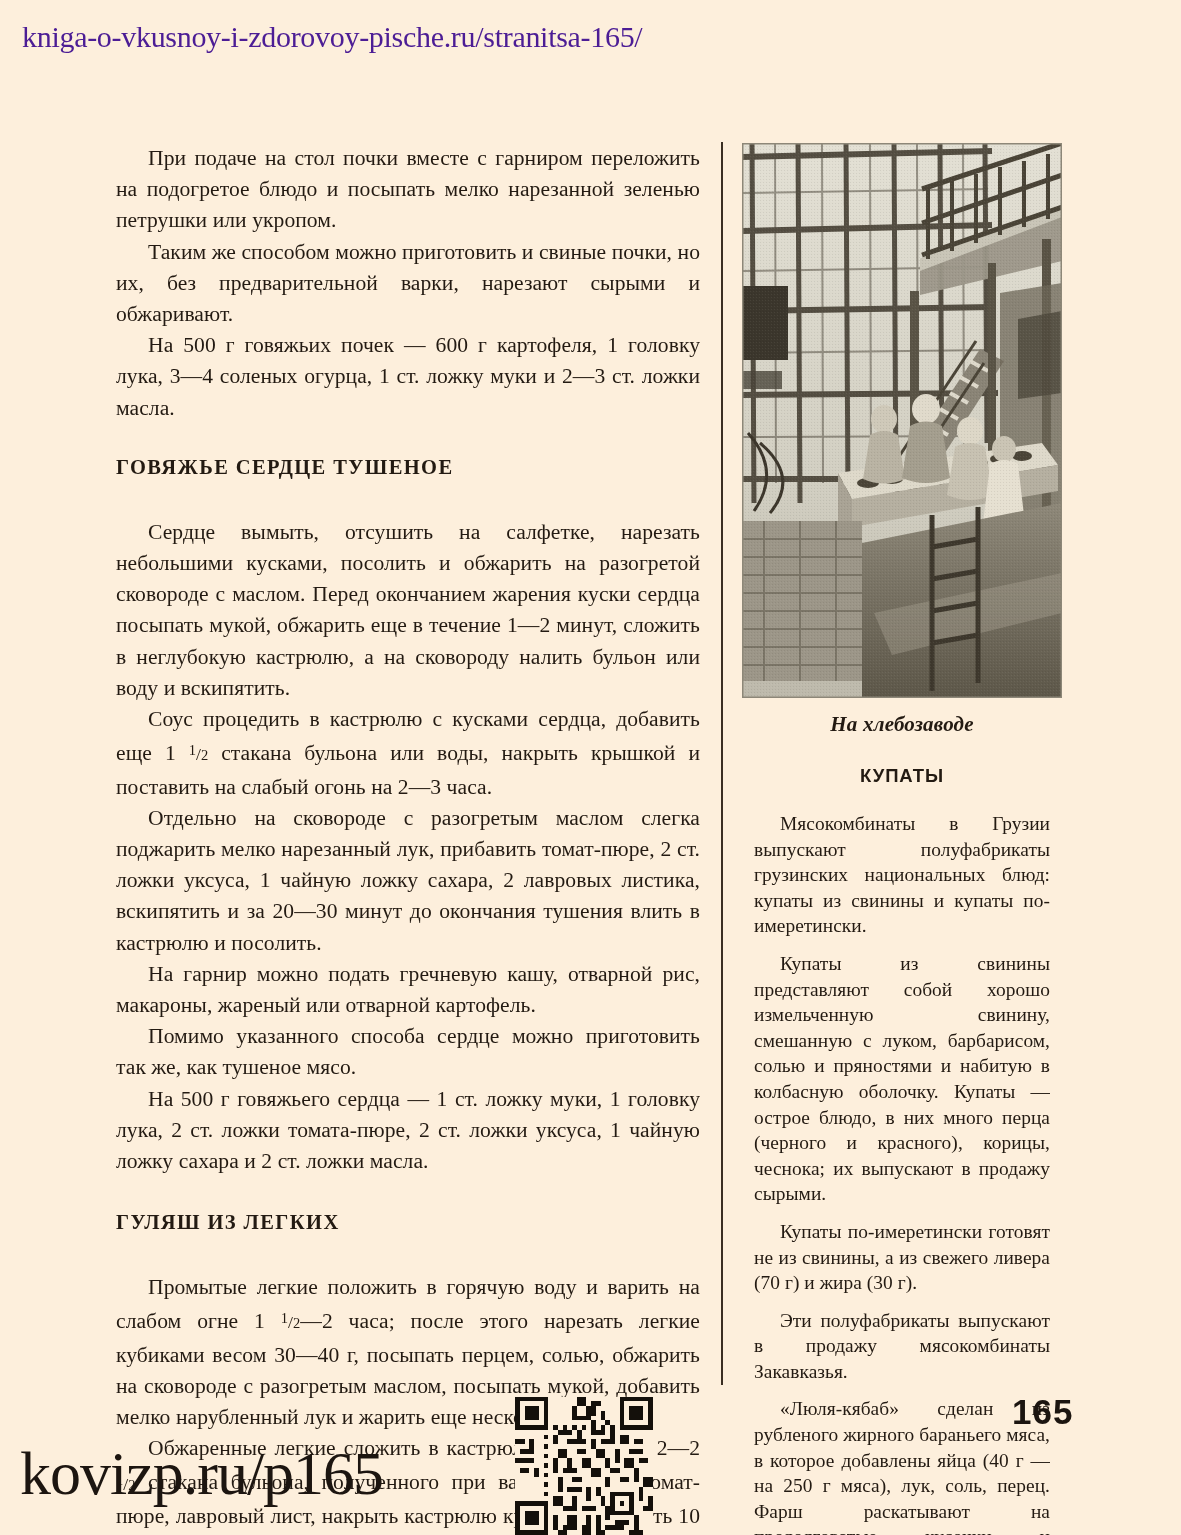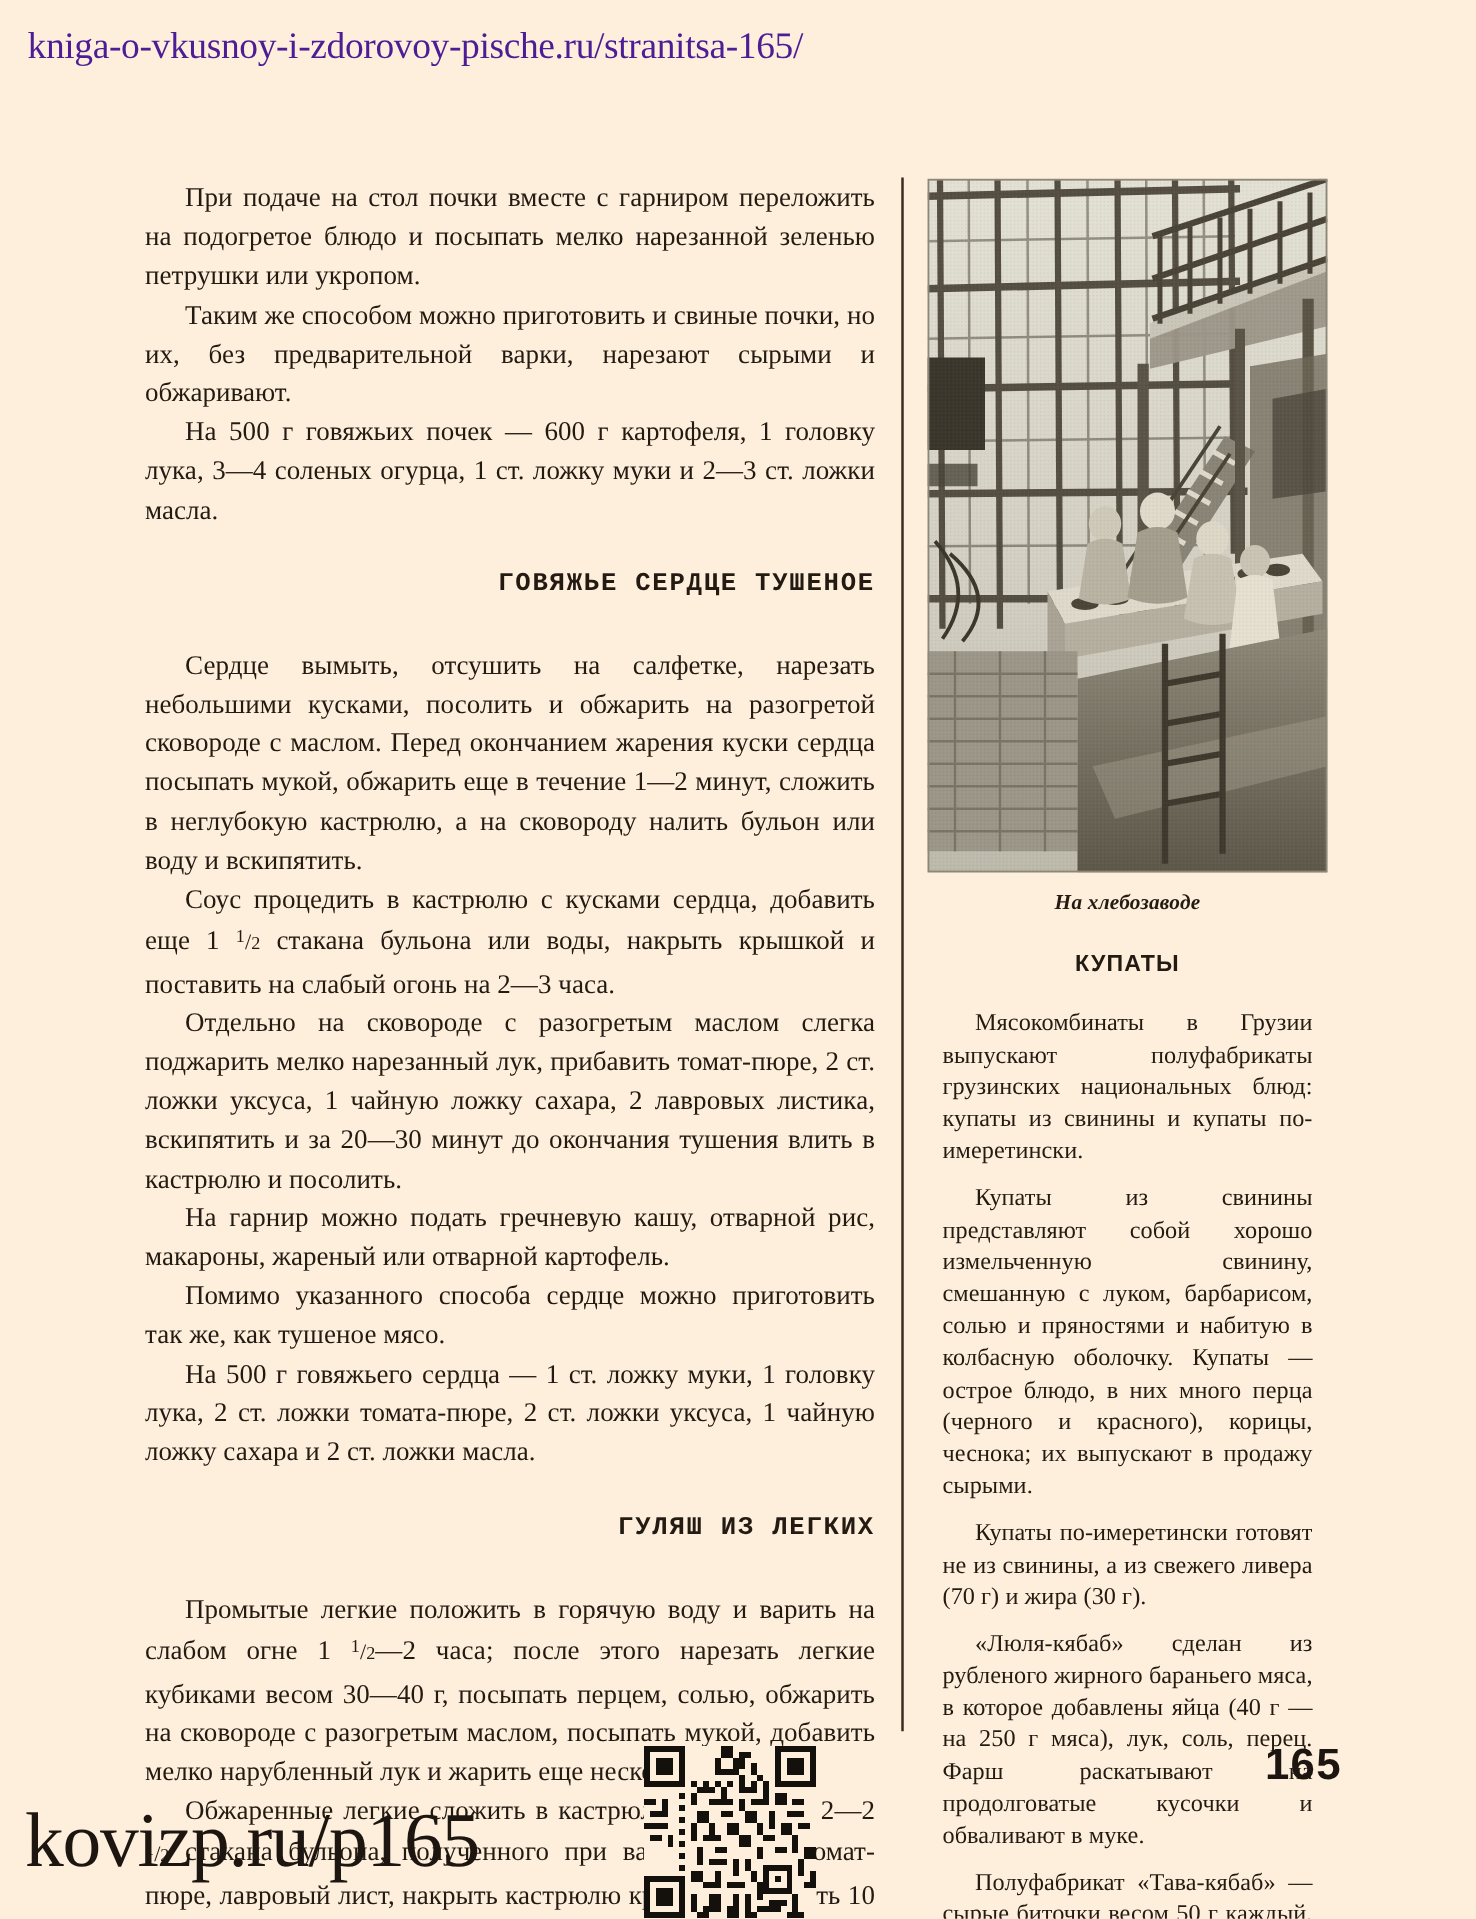--- a/index.html
+++ b/index.html
@@ -58,25 +58,25 @@
     margin: 0;
     font-size: 21.6px;
     line-height: 31.2px;
     text-align: justify;
     text-indent: 32px;
     hyphens: manual;
     letter-spacing: 0.05px;
   }
   .hdr {
     margin: 0;
-    font-family: Liberation Mono, monospace;
+    font-family: Liberation Serif, serif;
     font-weight: bold;
     font-size: 20.5px;
     letter-spacing: 1.4px;
-    text-align: right;
+    text-align: left;
     text-indent: 0;
   }
   #left-col .hdr.h1-heart { padding-top: 32px; padding-bottom: 38px; }
   #left-col .hdr.h2-gulyash { padding-top: 34px; padding-bottom: 38px; }
 
   
   #right-col {
     position: absolute;
     left: 742px;
     top: 143px;
@@ -89,21 +89,21 @@
     overflow: hidden;
     background: #b9b4a4;
   }
   #photo svg { display: block; width: 320px; height: 555px; }
 
   #photo-caption {
     margin: 0;
     padding-top: 14px;
     font-style: italic;
     font-weight: bold;
-    font-size: 17px;
+    font-size: 21px;
     text-align: center;
     letter-spacing: 0.2px;
   }
 
   #right-col .rhdr {
     margin: 0;
     font-family: "Liberation Sans", "DejaVu Sans", sans-serif;
     font-weight: bold;
     font-size: 18.5px;
     letter-spacing: 0.9px;
@@ -358,20 +358,21 @@
       </svg>
     </div>
 
     <p id="photo-caption">На хлебозаводе</p>
 
     <h3 class="rhdr kupaty">КУПАТЫ</h3>
     <p class="body">Мясокомбинаты в Грузии выпускают полуфабрикаты грузинских национальных блюд: купаты из свинины и купаты по-имеретински.</p>
     <p class="body">Купаты из свинины представляют собой хорошо измельченную свинину, смешанную с луком, барбарисом, солью и пряностями и набитую в колбасную оболочку. Купаты — острое блюдо, в них много перца (черного и красного), корицы, чеснока; их выпускают в продажу сырыми.</p>
     <p class="body">Купаты по-имеретински готовят не из свинины, а из свежего ливера (70 г) и жира (30 г).</p>
 
+    <p class="body">Эти полуфабрикаты выпускают в продажу мясокомбинаты Закавказья.</p>
     <p class="body">«Люля-кябаб» сделан из рубленого жирного бараньего мяса, в которое добавлены яйца (40 г — на 250 г мяса), лук, соль, перец. Фарш раскатывают на продолговатые кусочки и обваливают в муке.</p>
     <p class="body">Полуфабрикат «Тава-кябаб» — сырые биточки весом 50 г каждый, приготовленные из фарша, сделанного по такой раскладке: на 200 г жирной баранины — 20 г бараньего жира, 20 г лука, 5 г соли, 3 г перца.</p>
   </div>
 
   <div id="page-number">165</div>
 </div>
 
 <div id="bottom-url">kovizp.ru/p165</div>
 
 <div id="qr-code">

